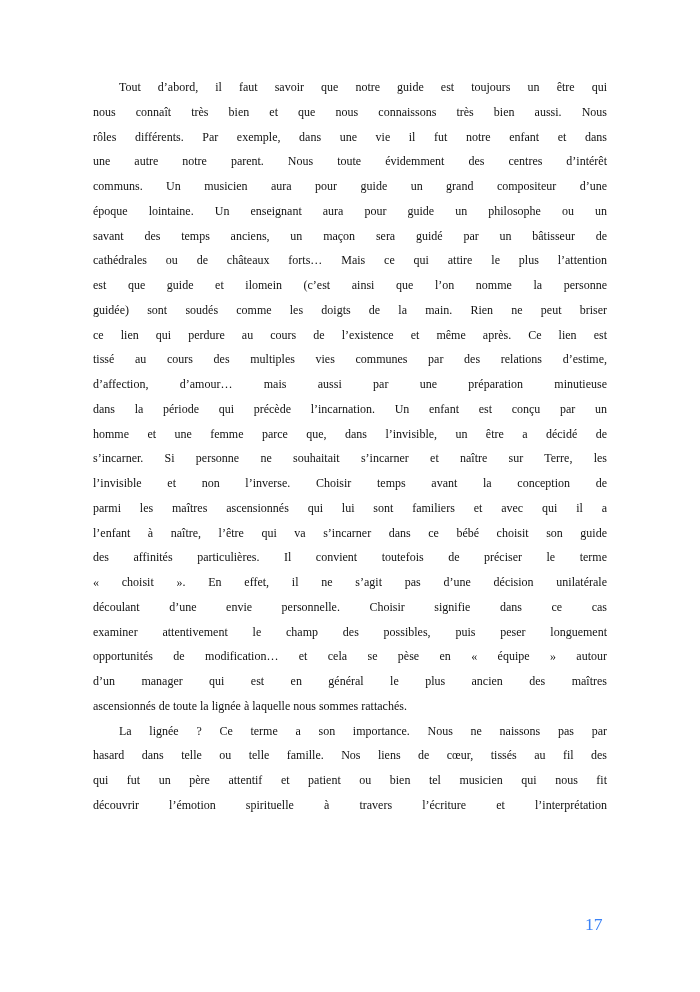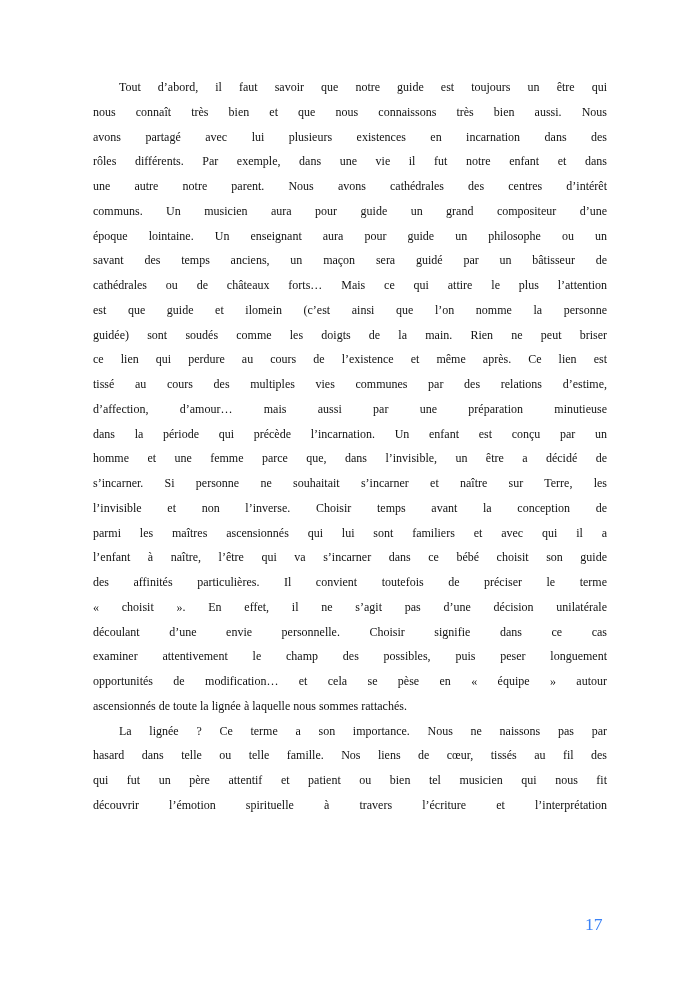--- a/index.html
+++ b/index.html
@@ -18,43 +18,43 @@
       font-size: 17.6px; color: #3b82f6;
     }
   </style>
 </head>
 <body>
 
 <div class="page">
   <div>
     <span class="line indent">Tout d’abord, il faut savoir que notre guide est toujours un être qui</span>
     <span class="line">nous connaît très bien et que nous connaissons très bien aussi. Nous</span>
-    <span class="line">avons partagé avec lui plusieurs existences en incarnation dans des</span>
     <span class="line">rôles différents. Par exemple, dans une vie il fut notre enfant et dans</span>
-    <span class="line">une autre notre parent. Nous avons cathédrales des centres d’intérêt</span>
+    <span class="line">une autre notre parent. Nous toute évidemment des centres d’intérêt</span>
     <span class="line">communs. Un musicien aura pour guide un grand compositeur d’une</span>
     <span class="line">époque lointaine. Un enseignant aura pour guide un philosophe ou un</span>
     <span class="line">savant des temps anciens, un maçon sera guidé par un bâtisseur de</span>
     <span class="line">cathédrales ou de châteaux forts… Mais ce qui attire le plus l’attention</span>
     <span class="line">est que guide et ilomein (c’est ainsi que l’on nomme la personne</span>
     <span class="line">guidée) sont soudés comme les doigts de la main. Rien ne peut briser</span>
     <span class="line">ce lien qui perdure au cours de l’existence et même après. Ce lien est</span>
     <span class="line">tissé au cours des multiples vies communes par des relations d’estime,</span>
     <span class="line">d’affection, d’amour… mais aussi par une préparation minutieuse</span>
     <span class="line">dans la période qui précède l’incarnation. Un enfant est conçu par un</span>
     <span class="line">homme et une femme parce que, dans l’invisible, un être a décidé de</span>
     <span class="line">s’incarner. Si personne ne souhaitait s’incarner et naître sur Terre, les</span>
     <span class="line">l’invisible et non l’inverse. Choisir temps avant la conception de</span>
     <span class="line">parmi les maîtres ascensionnés qui lui sont familiers et avec qui il a</span>
     <span class="line">l’enfant à naître, l’être qui va s’incarner dans ce bébé choisit son guide</span>
     <span class="line">des affinités particulières. Il convient toutefois de préciser le terme</span>
     <span class="line">« choisit ». En effet, il ne s’agit pas d’une décision unilatérale</span>
     <span class="line">découlant d’une envie personnelle. Choisir signifie dans ce cas</span>
     <span class="line">examiner attentivement le champ des possibles, puis peser longuement</span>
     <span class="line">opportunités de modification… et cela se pèse en « équipe » autour</span>
+    <span class="line">d’un manager qui est en général le plus ancien des maîtres</span>
     <span class="line last">ascensionnés de toute la lignée à laquelle nous sommes rattachés.</span>
   </div>
   <div>
     <span class="line indent">La lignée ? Ce terme a son importance. Nous ne naissons pas par</span>
     <span class="line">hasard dans telle ou telle famille. Nos liens de cœur, tissés au fil des</span>
     <span class="line">qui fut un père attentif et patient ou bien tel musicien qui nous fit</span>
     <span class="line">découvrir l’émotion spirituelle à travers l’écriture et l’interprétation</span>
   </div>
 </div>
 

